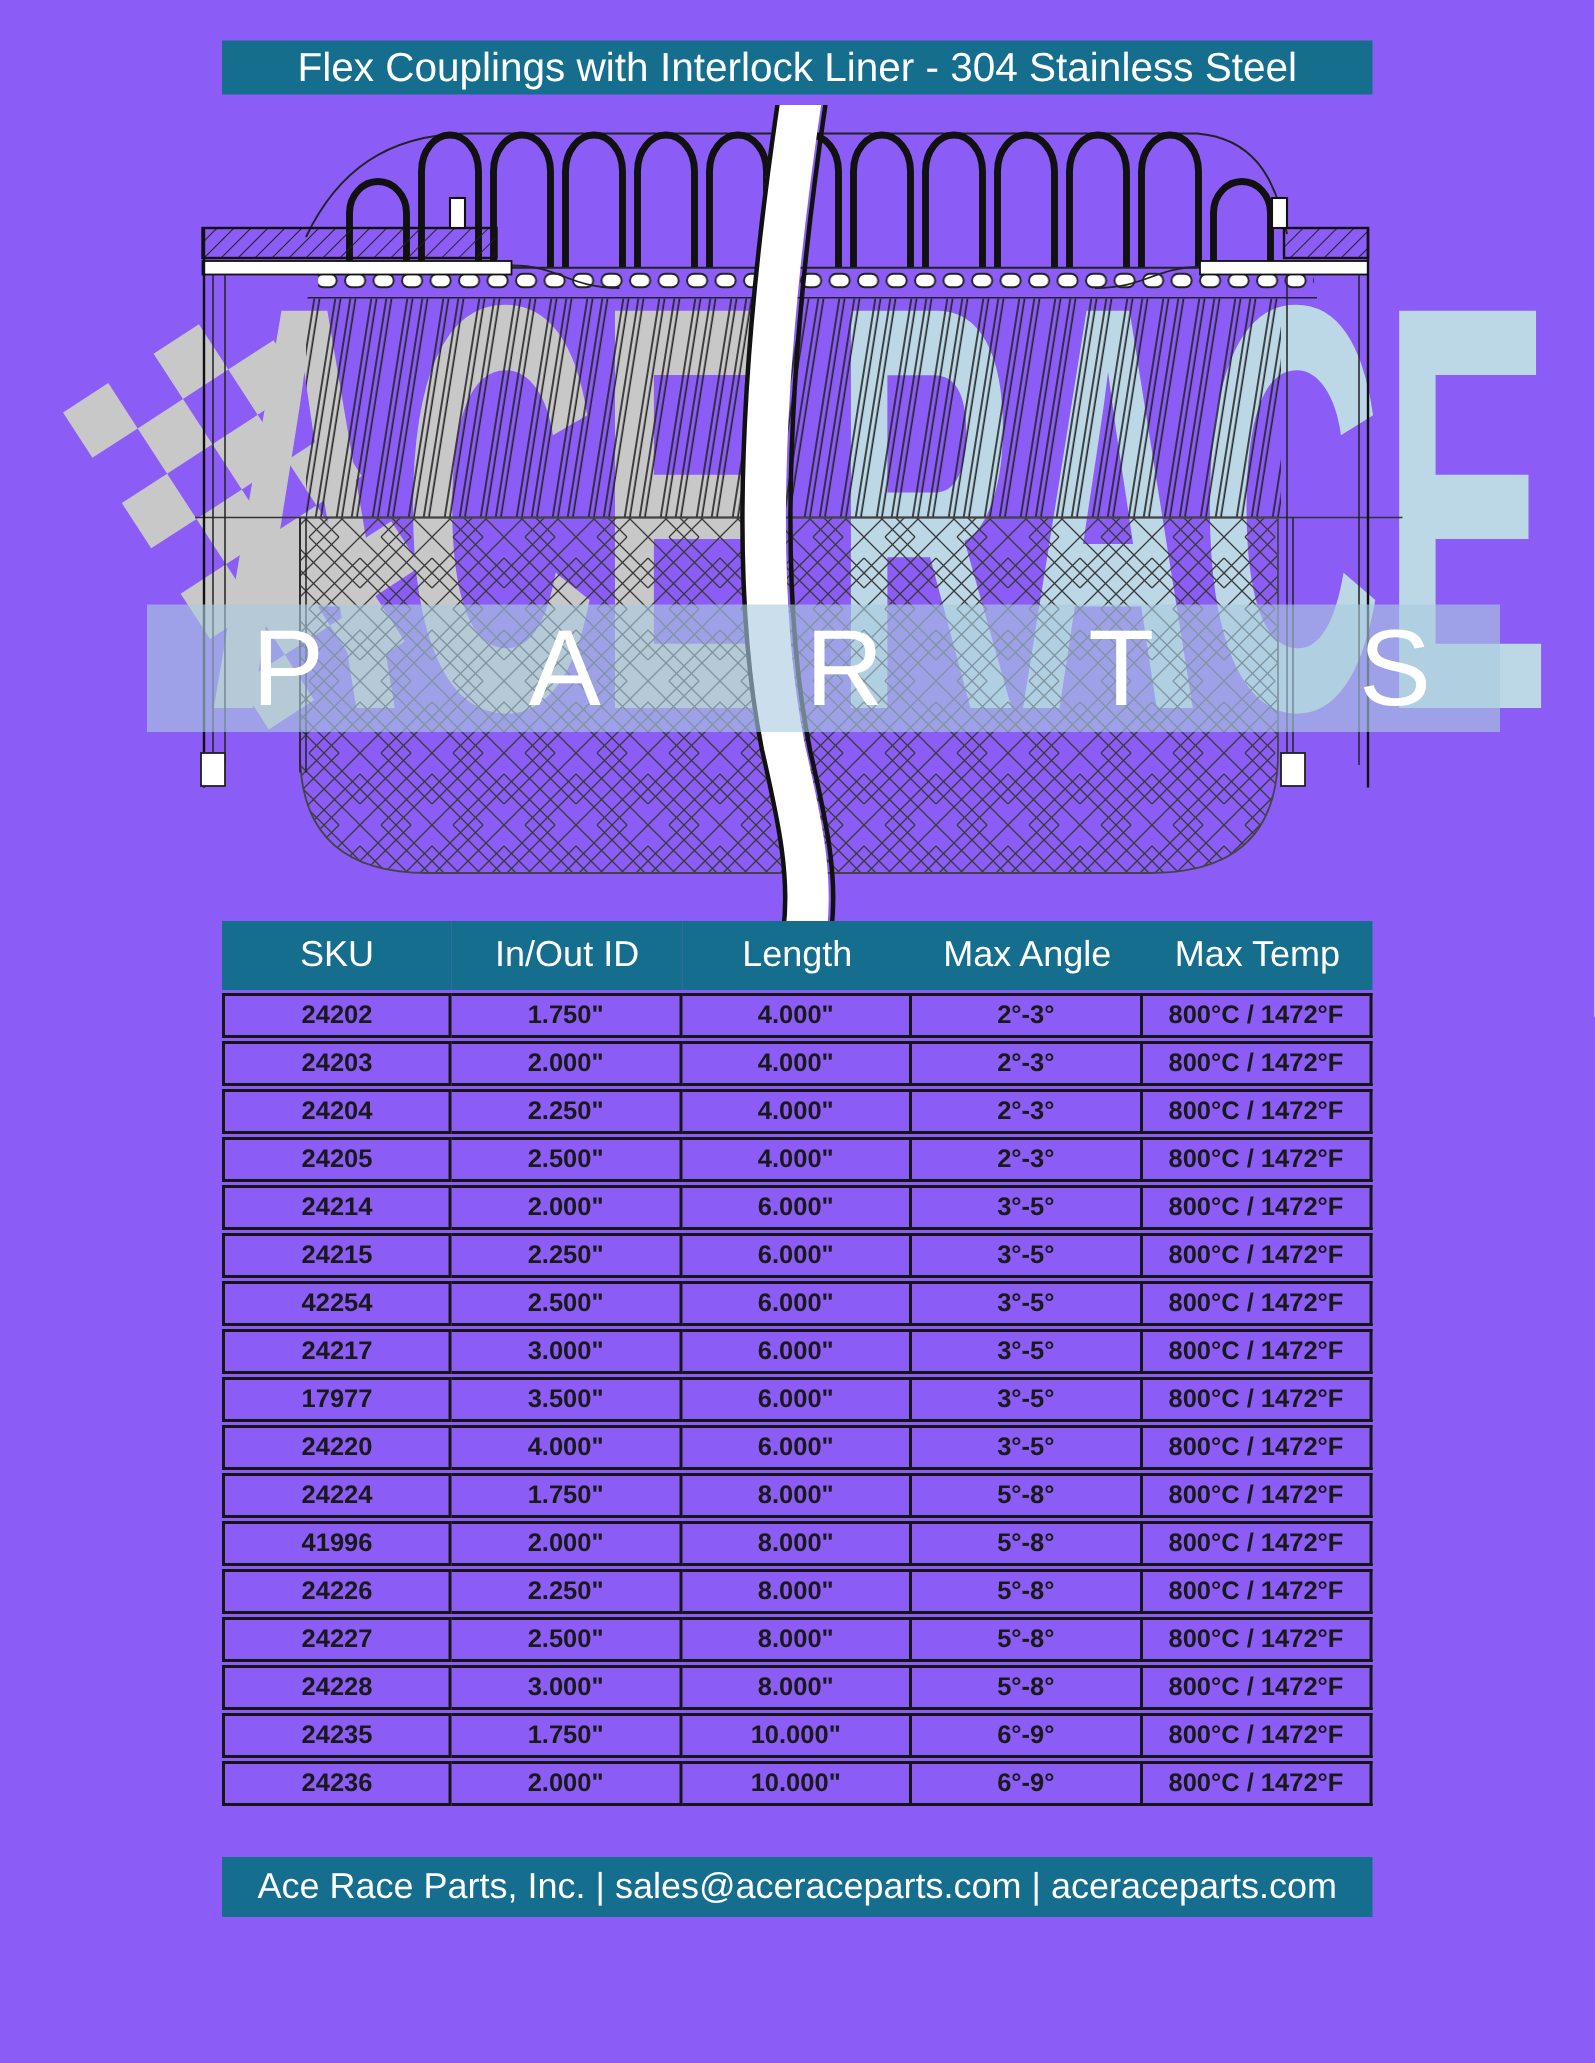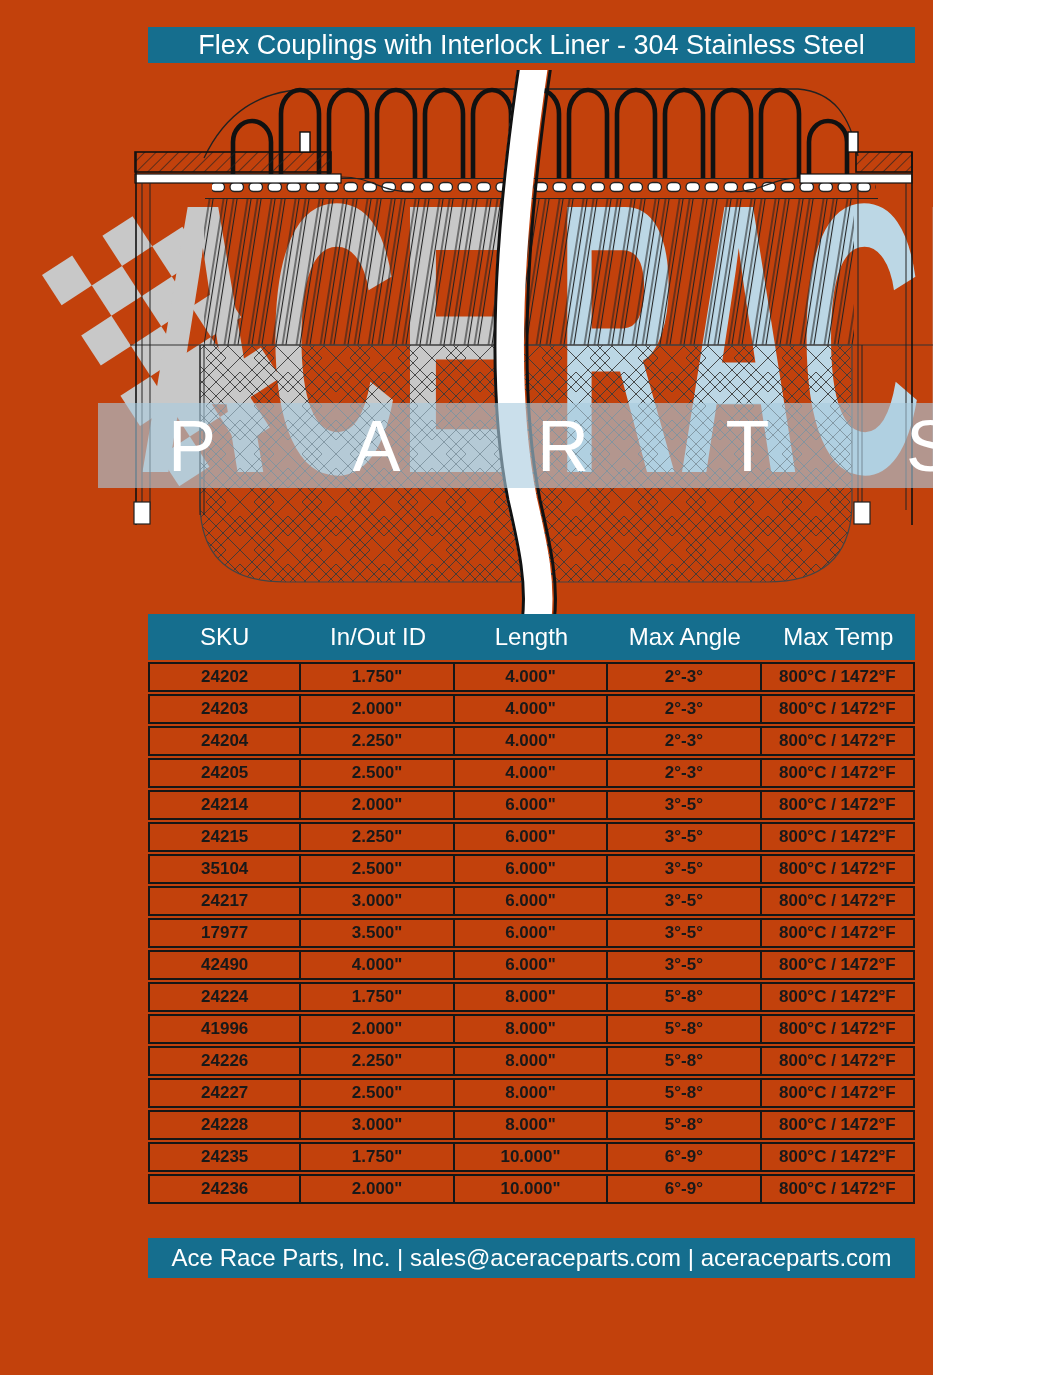--- a/index.html
+++ b/index.html
@@ -1,16 +1,16 @@
 <!DOCTYPE html>
 <html><head>
 <meta charset="utf-8">
 <style>
   html,body{margin:0;padding:0;background:#fff;}
-  .page{position:relative;width:933px;height:1375px;background:#c2410c;overflow:hidden;
+  .page{position:relative;width:1063px;height:1375px;background:#8b5cf6;overflow:hidden;
         font-family:"Liberation Sans",sans-serif;color:#1b1b1b;}
   .bar{position:absolute;left:148px;width:767px;background:#156e8e;color:#fff;
        display:flex;align-items:center;justify-content:center;}
   .title-bar{top:27px;height:36px;font-size:27px;letter-spacing:0;}
   .footer-bar{top:1238px;height:40px;font-size:24px;}
   
   .diagram{position:absolute;left:0;top:70px;width:1063px;height:550px;}
   .diagram svg{position:absolute;left:0;top:0;width:1063px;height:550px;}
   .wm text{font-family:"Liberation Sans",sans-serif;font-weight:bold;}
   .parts-band{position:absolute;left:98px;top:333px;width:902px;height:85px;
@@ -192,42 +192,42 @@
       <td>800°C / 1472°F</td>
     </tr>
         <tr>
       <td>24215</td>
       <td>2.250"</td>
       <td>6.000"</td>
       <td>3°-5°</td>
       <td>800°C / 1472°F</td>
     </tr>
         <tr>
-      <td>35104</td>
+      <td>42254</td>
       <td>2.500"</td>
       <td>6.000"</td>
       <td>3°-5°</td>
       <td>800°C / 1472°F</td>
     </tr>
         <tr>
       <td>24217</td>
       <td>3.000"</td>
       <td>6.000"</td>
       <td>3°-5°</td>
       <td>800°C / 1472°F</td>
     </tr>
         <tr>
       <td>17977</td>
       <td>3.500"</td>
       <td>6.000"</td>
       <td>3°-5°</td>
       <td>800°C / 1472°F</td>
     </tr>
         <tr>
-      <td>42490</td>
+      <td>24220</td>
       <td>4.000"</td>
       <td>6.000"</td>
       <td>3°-5°</td>
       <td>800°C / 1472°F</td>
     </tr>
         <tr>
       <td>24224</td>
       <td>1.750"</td>
       <td>8.000"</td>
       <td>5°-8°</td>

